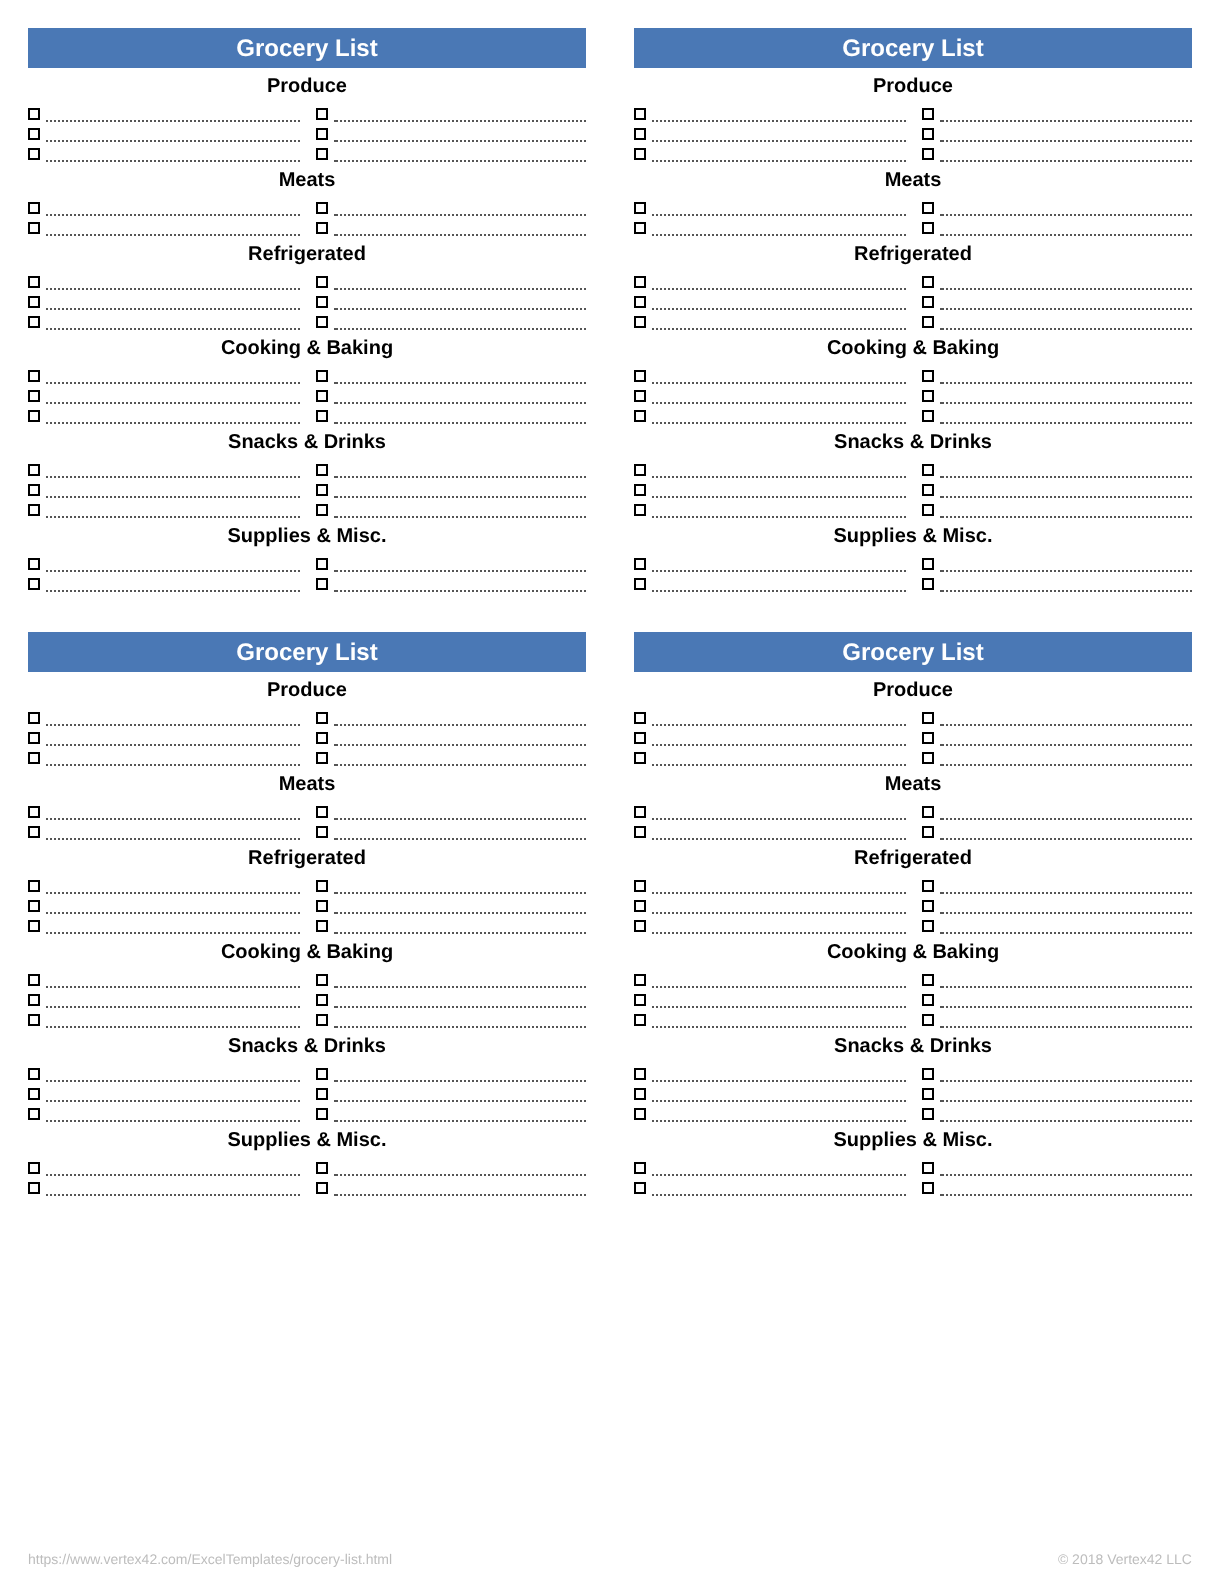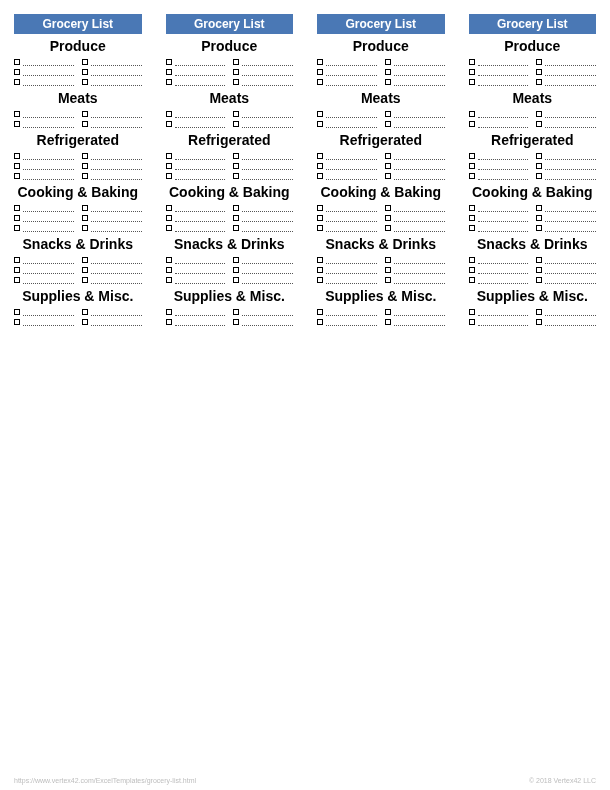--- a/index.html
+++ b/index.html
@@ -6,42 +6,42 @@
   body {
     width: 610px;
     height: 790px;
     background: #ffffff;
     font-family: Arial, sans-serif;
     padding: 14px 14px 4px 14px;
     position: relative;
   }
   .page-grid {
     display: grid;
-    grid-template-columns: 1fr 1fr 1fr 1fr;
+    grid-template-columns: 1fr 1fr;
     grid-template-rows: 1fr 1fr;
-    gap: 4px 24px;
+    gap: 20px 24px;
   }
   .grocery-card {
     display: flex;
     flex-direction: column;
   }
   .card-title {
     background: #4a78b5;
     color: #ffffff;
     font-weight: bold;
     font-size: 12px;
     text-align: center;
     padding: 3px 0;
   }
   .section {
     display: flex;
     flex-direction: column;
   }
   .section-heading {
-    font-size: 14px;
+    font-size: 10px;
     font-weight: bold;
     color: #000000;
     text-align: center;
     padding: 4px 0 2px 0;
   }
   .row {
     display: flex;
     gap: 8px;
     height: 10px;
     align-items: flex-end;

